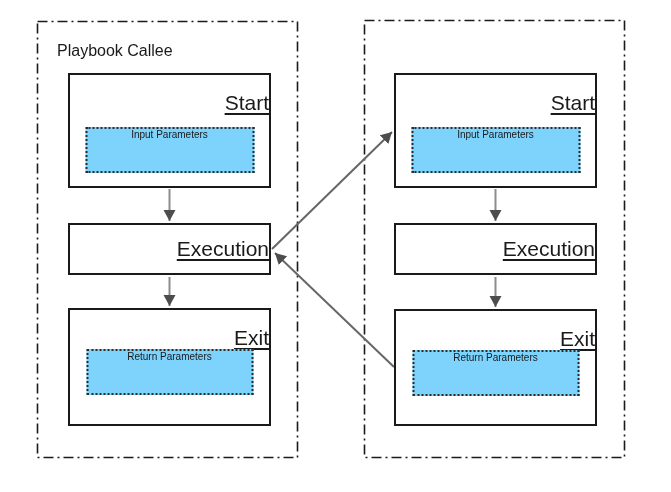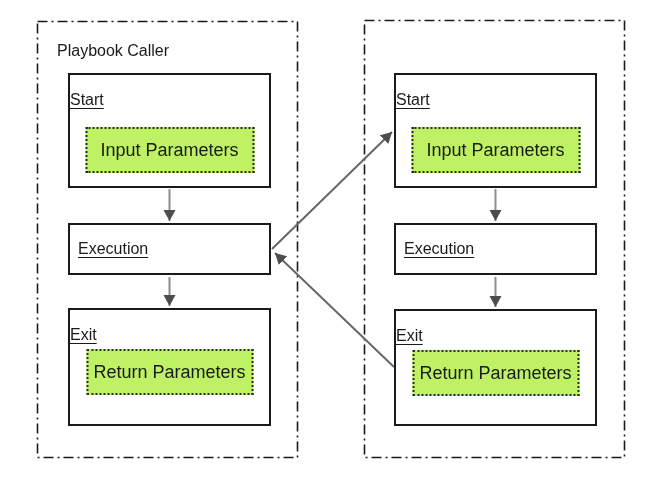--- a/index.html
+++ b/index.html
@@ -33,42 +33,41 @@
   #caller-exec  { left: 68px;  top: 223px; width: 203px; height: 52px; }
   #caller-exit  { left: 68px;  top: 308px; width: 203px; height: 118px; }
   #callee-start { left: 394px; top: 73px;  width: 203px; height: 115px; }
   #callee-exec  { left: 394px; top: 223px; width: 203px; height: 52px; }
   #callee-exit  { left: 394px; top: 309px; width: 203px; height: 117px; }
 
   .node-label {
     position: absolute;
     left: 0; right: 0;
     top: 16px;
-    text-align: left;
-    font-size: 16px;
+    text-align: right;
+    font-size: 21px;
     text-decoration: underline;
     text-underline-offset: 3px;
   }
   .node-label.vcenter {
     top: 50%;
     transform: translateY(-50%);
     margin-left: 8px;
   }
   .param-box {
     position: absolute;
     left: 50%;
     transform: translateX(-50%);
     border: 2px dotted #2b2b2b;
     box-sizing: border-box;
     display: flex;
-    align-items: center;
     justify-content: center;
-    font-size: 18px;
+    font-size: 10px;
     white-space: nowrap;
-    background: #bef264;
+    background: #7dd3fc;
   }
   .param-box.in-start { top: 52px; width: 169px; height: 46px; }
   .param-box.in-exit  { top: 39px; width: 167px; height: 46px; }
 </style>
 </head>
 <body>
 
 <div class="canvas">
 
   <svg class="layer" width="671" height="492" viewBox="0 0 671 492">
@@ -85,21 +84,21 @@
     <line x1="169.5" y1="277" x2="169.5" y2="306" stroke="#8c8c8c" stroke-width="2" marker-end="url(#arrowhead)"></line>
 
     <line x1="495.5" y1="189" x2="495.5" y2="221" stroke="#8c8c8c" stroke-width="2" marker-end="url(#arrowhead)"></line>
     <line x1="495.5" y1="277" x2="495.5" y2="307" stroke="#8c8c8c" stroke-width="2" marker-end="url(#arrowhead)"></line>
 
     <line x1="272" y1="249" x2="392" y2="132" stroke="#666666" stroke-width="2" marker-end="url(#arrowhead)"></line>
 
     <line x1="394" y1="367" x2="275" y2="253" stroke="#666666" stroke-width="2" marker-end="url(#arrowhead)"></line>
   </svg>
 
-  <div class="container-title" id="caller-title">Playbook Caller</div>
+  <div class="container-title" id="caller-title">Playbook Callee</div>
 
   <div class="node" id="caller-start">
     <div class="node-label">Start</div>
     <div class="param-box in-start">
       <span>Input Parameters</span>
     </div>
   </div>
 
   <div class="node" id="caller-exec">
     <div class="node-label vcenter">Execution</div>

